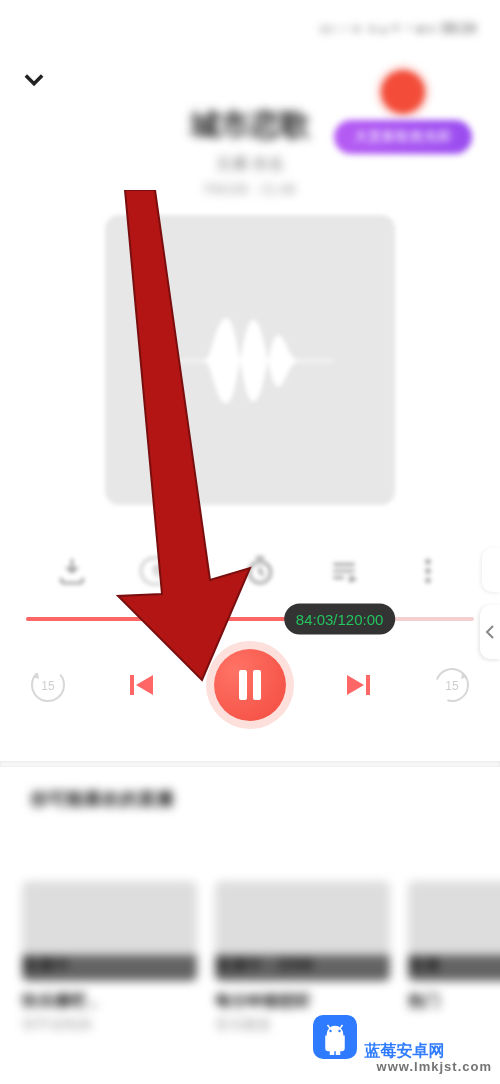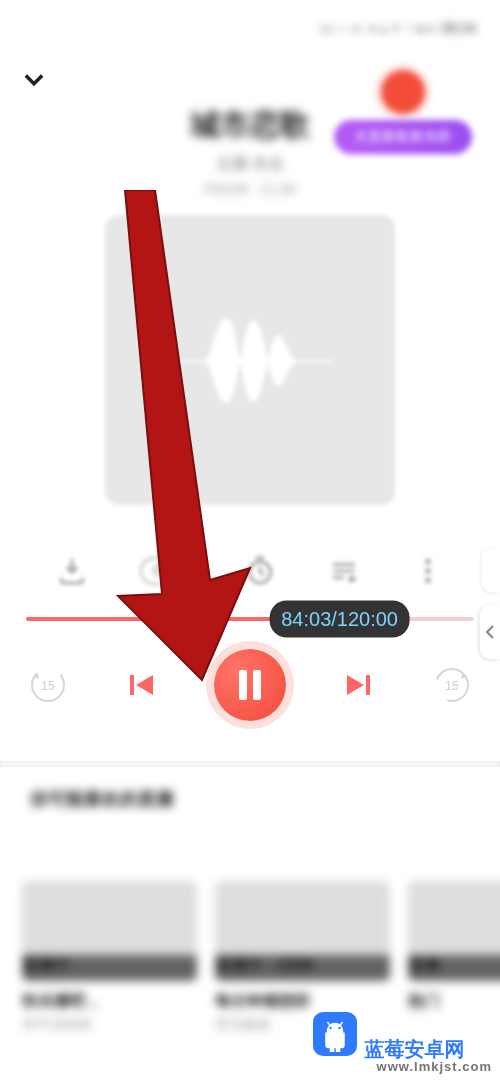--- a/index.html
+++ b/index.html
@@ -18,21 +18,21 @@
   .cover { width:290px; height:290px; margin:18px auto 0; border-radius:14px; background:#e7e7e7; display:flex; align-items:center; justify-content:center; filter:blur(2px); }
   .wave { width:180px; height:100px; }
   .wave svg { width:100%; height:100%; fill:#fff; }
   .action-row { display:flex; justify-content:space-around; align-items:center; padding:0 30px; margin-top:50px; color:#a7a7a7; filter:blur(2px); }
   .action-row .ic { width:32px; height:32px; display:flex; align-items:center; justify-content:center; }
   .action-row .ic svg { width:100%; height:100%; stroke:#9a9a9a; fill:none; stroke-width:2; }
   .action-row .oval { border:2px solid #bbb; border-radius:14px; padding:3px 10px; color:#999; font-size:14px; }
   .progress-wrap { position:relative; margin:30px 26px 0; }
   .track { height:4px; background:#f3cfcf; border-radius:2px; position:relative; }
   .fill { position:absolute; left:0; top:0; height:100%; background:#f66; border-radius:2px; }
-  .thumb { position:absolute; background:#333; color:#7dd3fc; font-size:20px; padding:7px 12px; border-radius:17px; top:50%; transform:translate(-50%,-50%); white-space:nowrap; }
+  .thumb { position:absolute; background:#333; color:#22c55e; font-size:15px; padding:7px 12px; border-radius:17px; top:50%; transform:translate(-50%,-50%); white-space:nowrap; }
   .controls { display:flex; align-items:center; justify-content:space-between; margin:28px 28px 0; }
   .ctrl { width:40px; height:40px; display:flex; align-items:center; justify-content:flex-start; }
   .ctrl svg { width:100%; height:100%; }
   .seek { color:#ccc; }
   .trk { color:#f66; }
   .play { width:72px; height:72px; border-radius:50%; background:radial-gradient(circle at 30% 30%, #ff7366, #f24b3e); box-shadow:0 0 0 8px rgba(242,75,62,.18); display:flex; align-items:center; justify-content:center; }
   .play svg { width:26px; height:30px; fill:#fff; }
   .sep { height:6px; background:#f7f7f7; margin-top:40px; box-shadow:inset 0 1px 3px rgba(0,0,0,.05), inset 0 -1px 2px rgba(0,0,0,.03); }
   .section-h { font-size:18px; font-weight:700; color:#222; padding:20px 30px 10px; filter:blur(5px); }
   .rec-row { display:flex; gap:18px; padding:0 22px; margin-top:60px; filter:blur(5px); }
@@ -47,21 +47,21 @@
 
   
   .arrow { position:absolute; left:80px; top:190px; width:200px; height:500px; pointer-events:none; z-index:10; }
   .arrow svg { width:100%; height:100%; }
 
   
   .watermark { position:absolute; right:8px; bottom:10px; display:flex; align-items:center; gap:8px; z-index:20; }
   .wm-icon { width:44px; height:44px; border-radius:10px; background:#2f7bff; display:flex; align-items:center; justify-content:center; overflow:visible; }
   .wm-icon svg { width:36px; height:36px; fill:#fff; }
   .wm-text { display:flex; flex-direction:column; color:#2f7bff; font-weight:700; line-height:1.1; }
-  .wm-text .l1 { font-size:20px;margin-top:43px; }
+  .wm-text .l1 { font-size:16px;margin-top:43px; }
   .wm-text .l2 { font-size:13px; letter-spacing:1px; color:#737373;margin-left:12px; }
 </style>
 </head>
 <body>
 
 <div class="status-bar">▭ ◦ ◦ ◐ ◑ ◒ ◓ ◔ ◕ ◐ 09:24</div>
 
 <div class="header">
   <div class="chevron" aria-label="collapse">
     <svg viewBox="0 0 24 24">

